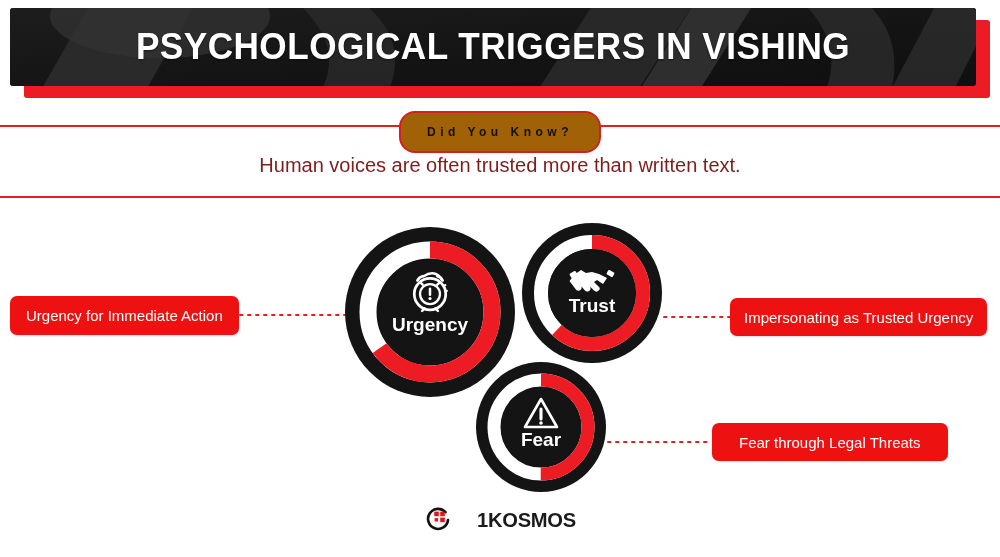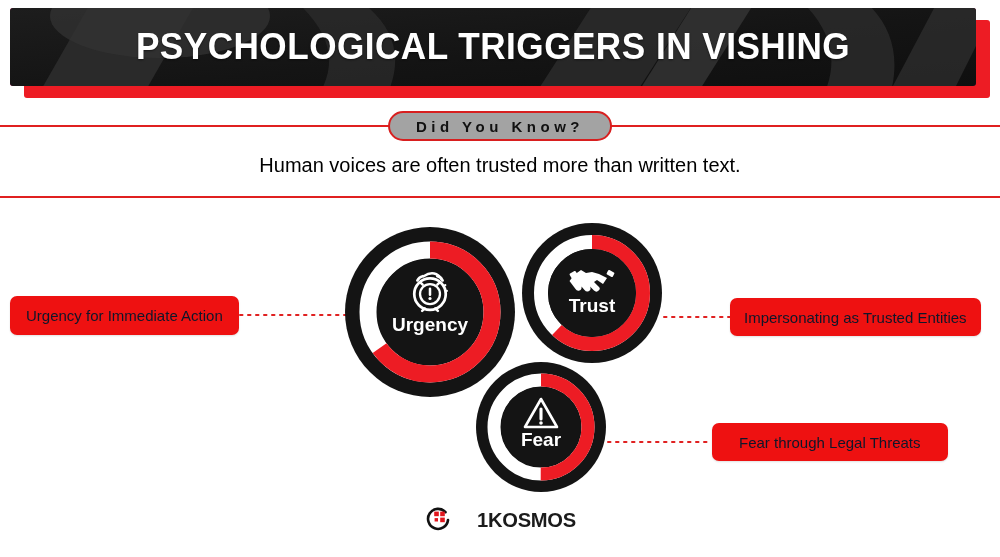--- a/index.html
+++ b/index.html
@@ -80,44 +80,44 @@
   }
   .rule-top { top: 125px; }
   .rule-bottom { top: 196px; }
 
   
   .pill {
     position: absolute;
     left: 50%;
     top: 111px;
     transform: translateX(-50%);
-    height: 30px;
+    height: 42px;
     padding: 0 26px;
-    background: #a3a3a3;
+    background: #a16207;
     border: 2px solid #d81f1f;
     border-radius: 16px;
     display: flex;
     align-items: center;
     justify-content: center;
     color: #111111;
-    font-size: 15px;
+    font-size: 12px;
     font-weight: bold;
     letter-spacing: 4.5px;
     white-space: nowrap;
     box-sizing: border-box;
   }
 
   
   .subtitle {
     position: absolute;
     left: 0;
     top: 154px;
     width: 1000px;
     text-align: center;
-    color: #000000;
+    color: #7f1d1d;
     font-size: 20px;
     font-weight: normal;
   }
 
   
   .donuts {
     position: absolute;
     left: 0;
     top: 196px;
     width: 1000px;
@@ -136,21 +136,21 @@
     position: absolute;
     left: 0;
     top: 196px;
     width: 1000px;
     height: 300px;
   }
   .label-box {
     position: absolute;
     background: #ee1111;
     border-radius: 7px;
-    color: #0f172a;
+    color: #ffffff;
     font-size: 15px;
     font-weight: normal;
     display: flex;
     align-items: center;
     box-sizing: border-box;
     white-space: nowrap;
     box-shadow: 0 1px 2px rgba(0,0,0,0.12);
   }
   .label-left {
     left: 10px;
@@ -290,21 +290,21 @@
           <line x1="0" y1="-5" x2="0" y2="5" stroke="#ffffff" stroke-width="3.1" stroke-linecap="round"></line>
           <circle cx="0" cy="9" r="1.8" fill="#ffffff"></circle>
         </g>
         <text x="541" y="250" text-anchor="middle" fill="#ffffff" font-family="Liberation Sans, sans-serif" font-size="19" font-weight="bold">Fear</text>
       </g>
 
     </svg>
   </div>
 
   <div class="label-box label-left">Urgency for Immediate Action</div>
-  <div class="label-box label-right-1">Impersonating as Trusted Entities</div>
+  <div class="label-box label-right-1">Impersonating as Trusted Urgency</div>
   <div class="label-box label-right-2">Fear through Legal Threats</div>
 
   <div class="logo">
     <svg class="logo-mark" width="30" height="30" viewBox="0 0 30 30">
       <path d="M22.5 7.2 A10 10 0 1 0 25 15" fill="none" stroke="#111111" stroke-width="2.6" stroke-linecap="round"></path>
       <rect x="11.2" y="6.6" width="4.6" height="4.6" fill="#e1161d"></rect>
       <rect x="17.2" y="6.6" width="4.6" height="4.6" fill="#e1161d"></rect>
       <rect x="17.2" y="12.6" width="4.6" height="4.6" fill="#e1161d"></rect>
       <rect x="11.6" y="13.1" width="3.4" height="3.4" fill="#e1161d"></rect>
     </svg>

